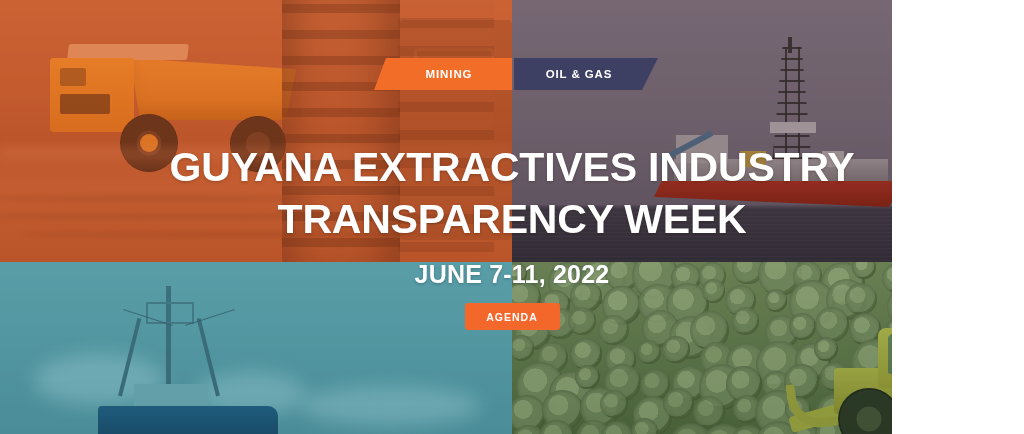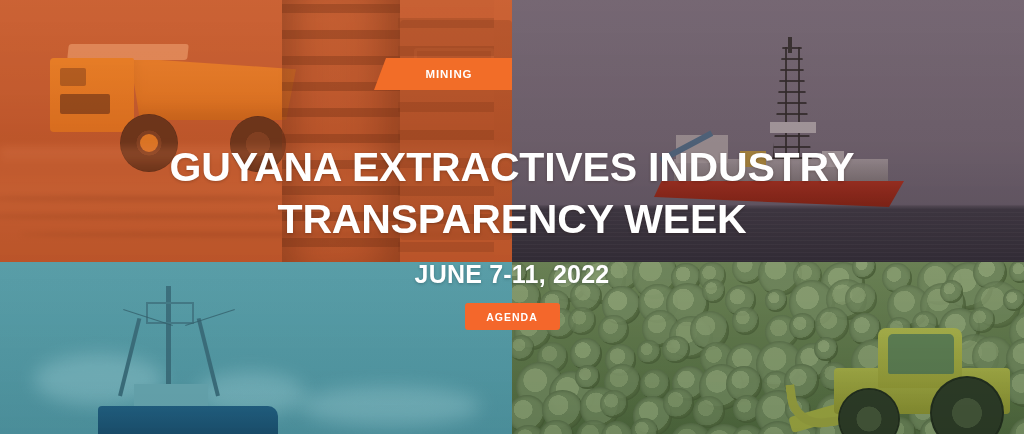--- a/index.html
+++ b/index.html
@@ -7,21 +7,21 @@
     margin: 0;
     padding: 0;
     background: #ffffff;
   }
   body {
     font-family: "Liberation Sans", sans-serif;
   }
 
   .hero {
     position: relative;
-    width: 1024px;
+    width: 892px;
     height: 434px;
     overflow: hidden;
     background: #8a7f86;
   }
 
   
   .quad {
     position: absolute;
     overflow: hidden;
   }
@@ -568,20 +568,21 @@
         <div class="glass"></div>
         <div class="tyre t2"></div>
         <div class="tyre t1"></div>
       </div>
     </div>
     <div class="tint tint-green"></div>
   </div>
 
   <div class="tabbar">
     <a class="tab tab-mining" href="#">MINING</a>
+    <a class="tab tab-oil" href="#">OIL &amp; GAS</a>
   </div>
 
   <div class="content">
     <h1 class="headline">GUYANA EXTRACTIVES INDUSTRY TRANSPARENCY WEEK</h1>
     <div class="dateline">JUNE 7-11, 2022</div>
     <div class="ctas">
       <a class="btn" href="#">AGENDA</a>
     </div>
   </div>
 

